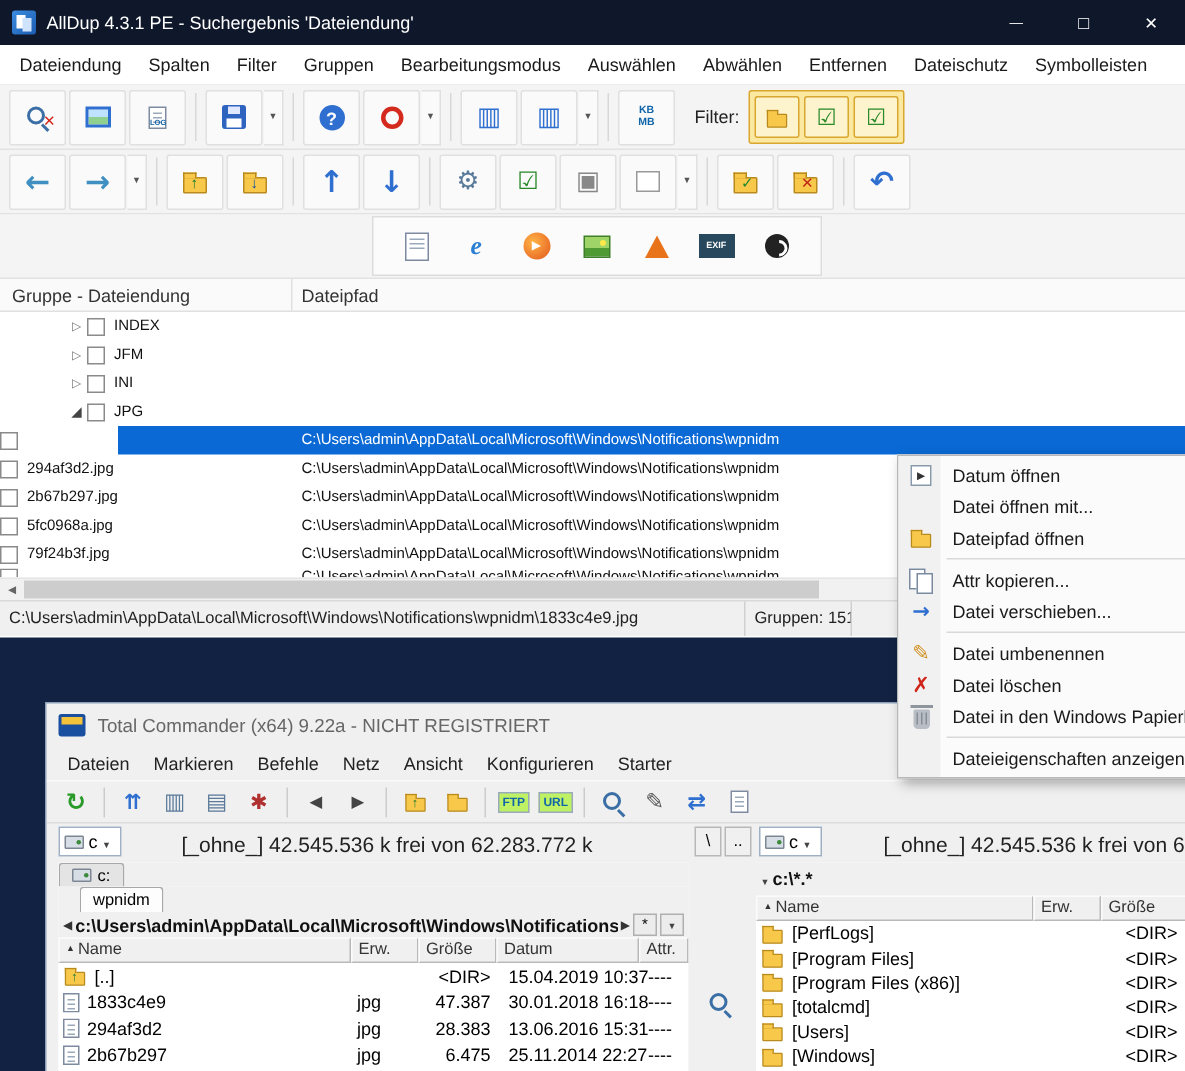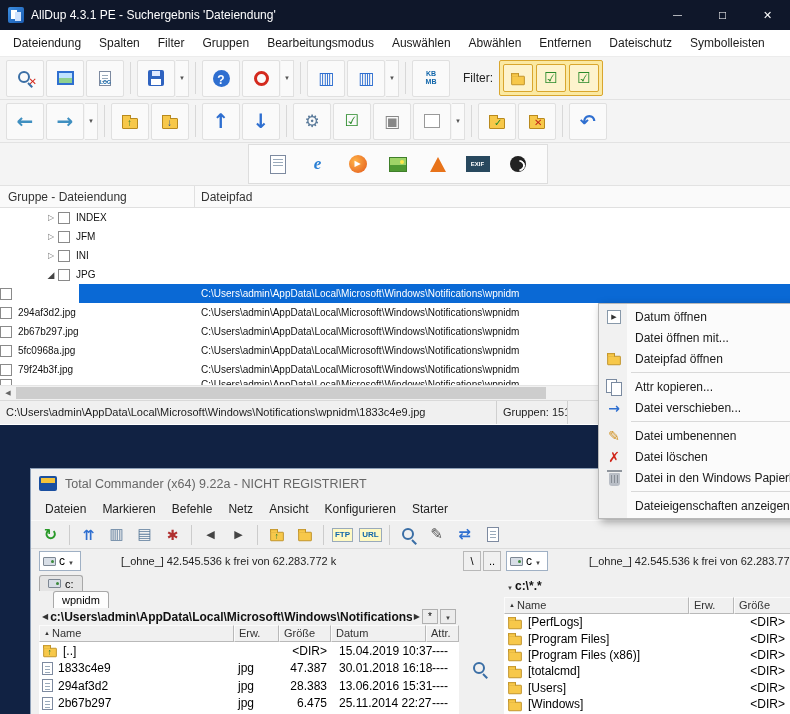--- a/index.html
+++ b/index.html
@@ -53,21 +53,21 @@
 .vlc { width:0; height:0; border-left:8px solid transparent; border-right:8px solid transparent; border-bottom:15px solid #e8731a; display:inline-block; }
 .exifbox { width:24px; height:16px; background:#28485e; color:#fff; text-align:center; font:bold 6px/16px "Liberation Sans",sans-serif; display:inline-block; }
 .audio { width:16px; height:16px; border-radius:50%; background:#222; position:relative; display:inline-block; }
 .audio::before { content:""; position:absolute; left:4px; top:4px; width:7px; height:7px; border:2px solid #fff; border-left-color:transparent; border-bottom-color:transparent; border-radius:50%; transform:rotate(45deg); }
 .ie::before { content:"e"; font:italic bold 17px/1 "Liberation Serif",serif; color:#2a7fd4; }
 .wbox { width:16px; height:14px; background:#fff; border:1px solid #999; display:inline-block; }
 .playbox { width:14px; height:14px; border:1px solid #8899aa; background:#fff; display:inline-flex; align-items:center; justify-content:center; }
 .playbox::before { content:"▶"; font-size:7px; color:#333; }
 .kbmb { display:inline-block; text-align:center; }
 .kbmb em { display:block; font:bold 7px/8px "Liberation Sans",sans-serif; color:#1166aa; font-style:normal; }
-.txtic { font:bold 8px/1 "Liberation Sans",sans-serif; color:#1166aa; border:1px solid #99aabb; padding:2px; background:#fef9c3; }
+.txtic { font:bold 8px/1 "Liberation Sans",sans-serif; color:#1166aa; border:1px solid #99aabb; padding:2px; background:#bef264; }
 
 
 #alldup { left:0; top:0; width:790px; height:425px; background:#fff; display:flex; flex-direction:column; }
 .ad-title { height:30px; background:#0f172a; display:flex; align-items:center; padding-left:8px; color:#fff; flex:none; }
 .ad-title-text { font-size:12px; margin-left:7px; flex:1; white-space:nowrap; }
 .wbtn { width:45px; height:30px; display:flex; align-items:center; justify-content:center; color:#fff; }
 .wmin::before { content:"—"; font-size:9px; } .wmax::before { content:"□"; font-size:12px; } .wclose::before { content:"✕"; font-size:11px; }
 .ad-menu { height:27px; background:#fff; display:flex; align-items:center; padding-left:4px; flex:none; border-bottom:1px solid #ececec; }
 .mitem { font-size:12px; color:#1a1a1a; padding:0 9px; white-space:nowrap; }
 .ad-tb { height:43px; background:#f4f4f4; display:flex; align-items:center; padding-left:5px; flex:none; border-bottom:1px solid #e2e2e2; }
@@ -107,21 +107,21 @@
 #tc { left:30px; top:468px; width:775px; height:246px; background:#f0f0f0; border:1px solid #8ea0b8; border-bottom:none; overflow:hidden; }
 .tc-title { height:29px; display:flex; align-items:center; padding-left:8px; color:#666; font-size:12.5px; gap:8px; }
 .tc-menu { height:22px; display:flex; align-items:center; padding-left:6px; color:#222; }
 .tc-mitem { padding:0 8px; font-size:12px; white-space:nowrap; }
 .tc-tools { height:29px; display:flex; align-items:center; padding-left:6px; border-top:1px solid #fafafa; border-bottom:1px solid #dcdcdc; gap:1px; }
 .tcbtn { width:27px; height:25px; display:flex; align-items:center; justify-content:center; }
 .vsep2 { width:1px; height:20px; background:#cccccc; margin:0 4px; flex:none; }
 .tc-drivebar { height:26px; position:relative; }
 .combo { position:absolute; top:2px; width:42px; height:20px; background:#fff; border:1px solid #9fb0c4; display:flex; align-items:center; padding-left:3px; gap:3px; font-size:12px; }
 .carr::before { content:"▼"; font-size:6px; color:#444; }
-.dinfo { position:absolute; top:6px; font-size:11px; color:#222; white-space:nowrap;padding-left:32px; }
+.dinfo { position:absolute; top:6px; font-size:14px; color:#222; white-space:nowrap;padding-left:32px; }
 .dbtn { position:absolute; top:2px; width:18px; height:20px; background:#f0f0f0; border:1px solid #b8b8b8; text-align:center; font-size:11px; line-height:18px; }
 .tc-main { position:relative; height:166px; }
 .panel { position:absolute; top:0; bottom:0; background:#fff; }
 #lp { left:8px; width:420px; }
 #rp { left:473px; width:330px; }
 .midstrip { position:absolute; left:428px; width:45px; top:0; bottom:0; background:#f0f0f0; }
 .midbtn { position:absolute; left:8px; width:26px; height:24px; display:flex; align-items:center; justify-content:center; }
 .tabrow { height:16px; position:relative; background:#f0f0f0; }
 .tabrow2 { height:17px; }
 .tab { position:absolute; top:0; height:16px; display:flex; align-items:center; gap:4px; padding:0 8px; font-size:11px; border:1px solid #a8a8a8; border-bottom:none; background:#e4e4e4; border-radius:3px 3px 0 0; white-space:nowrap; }

